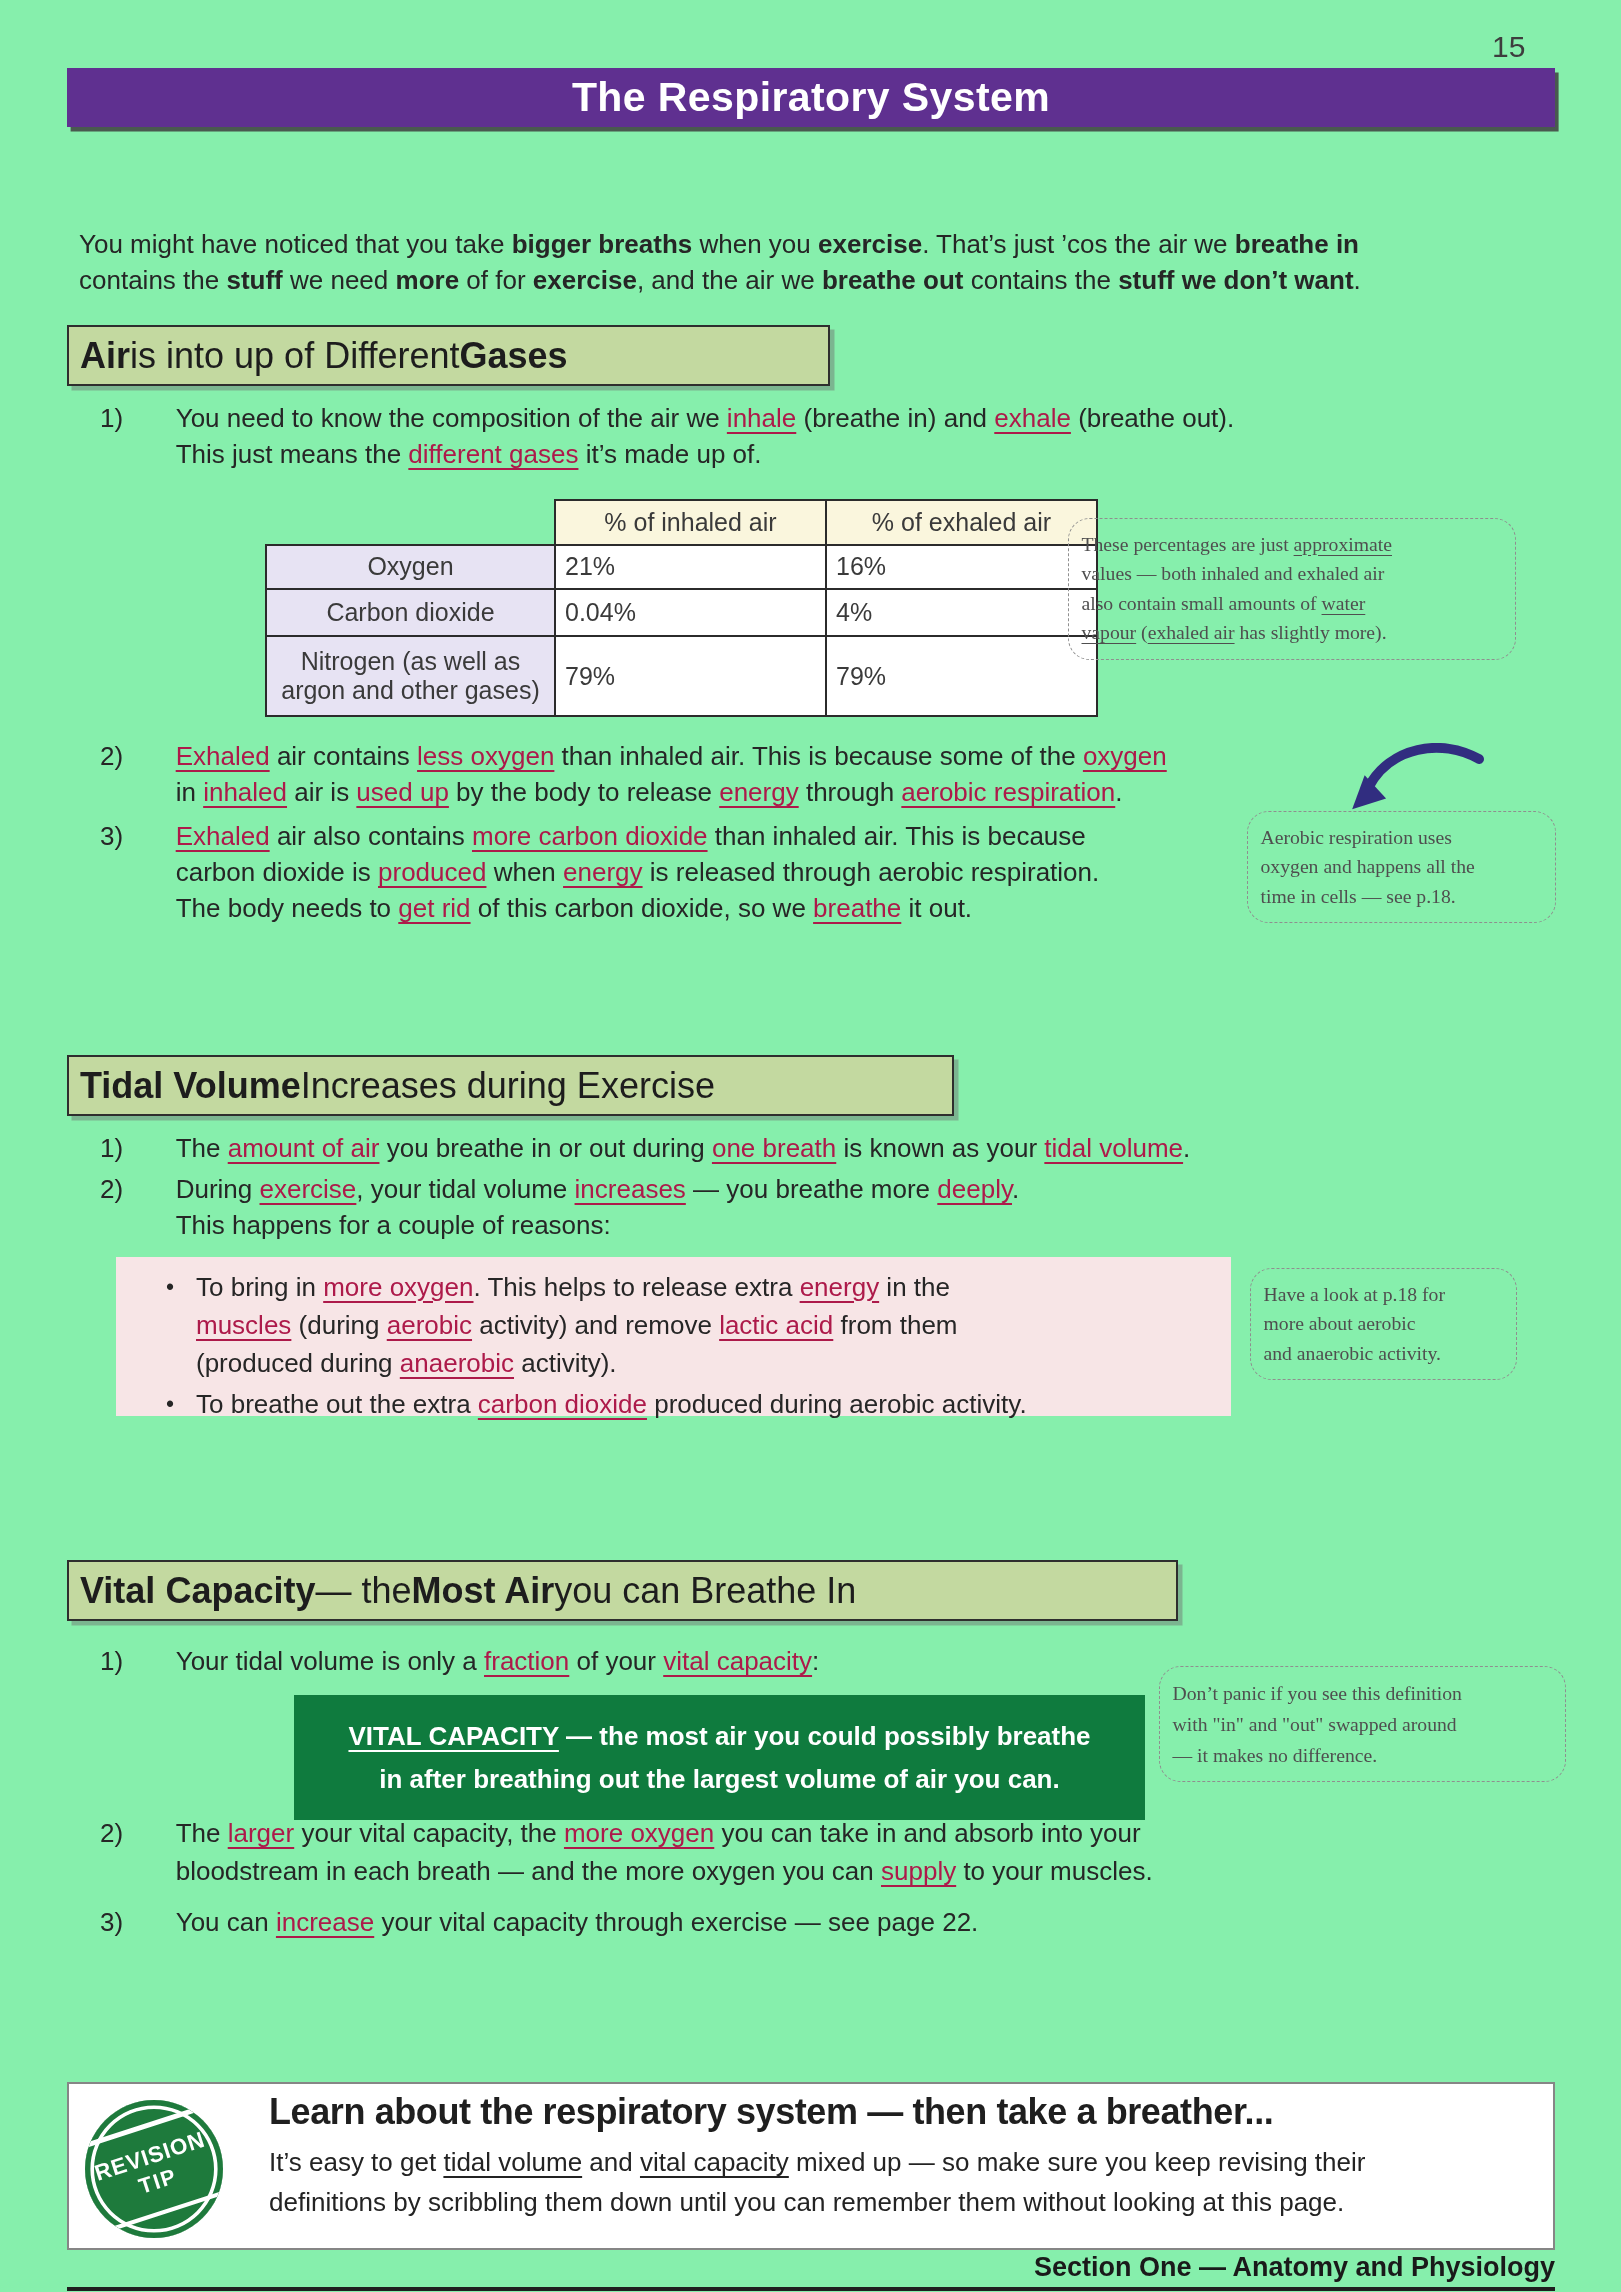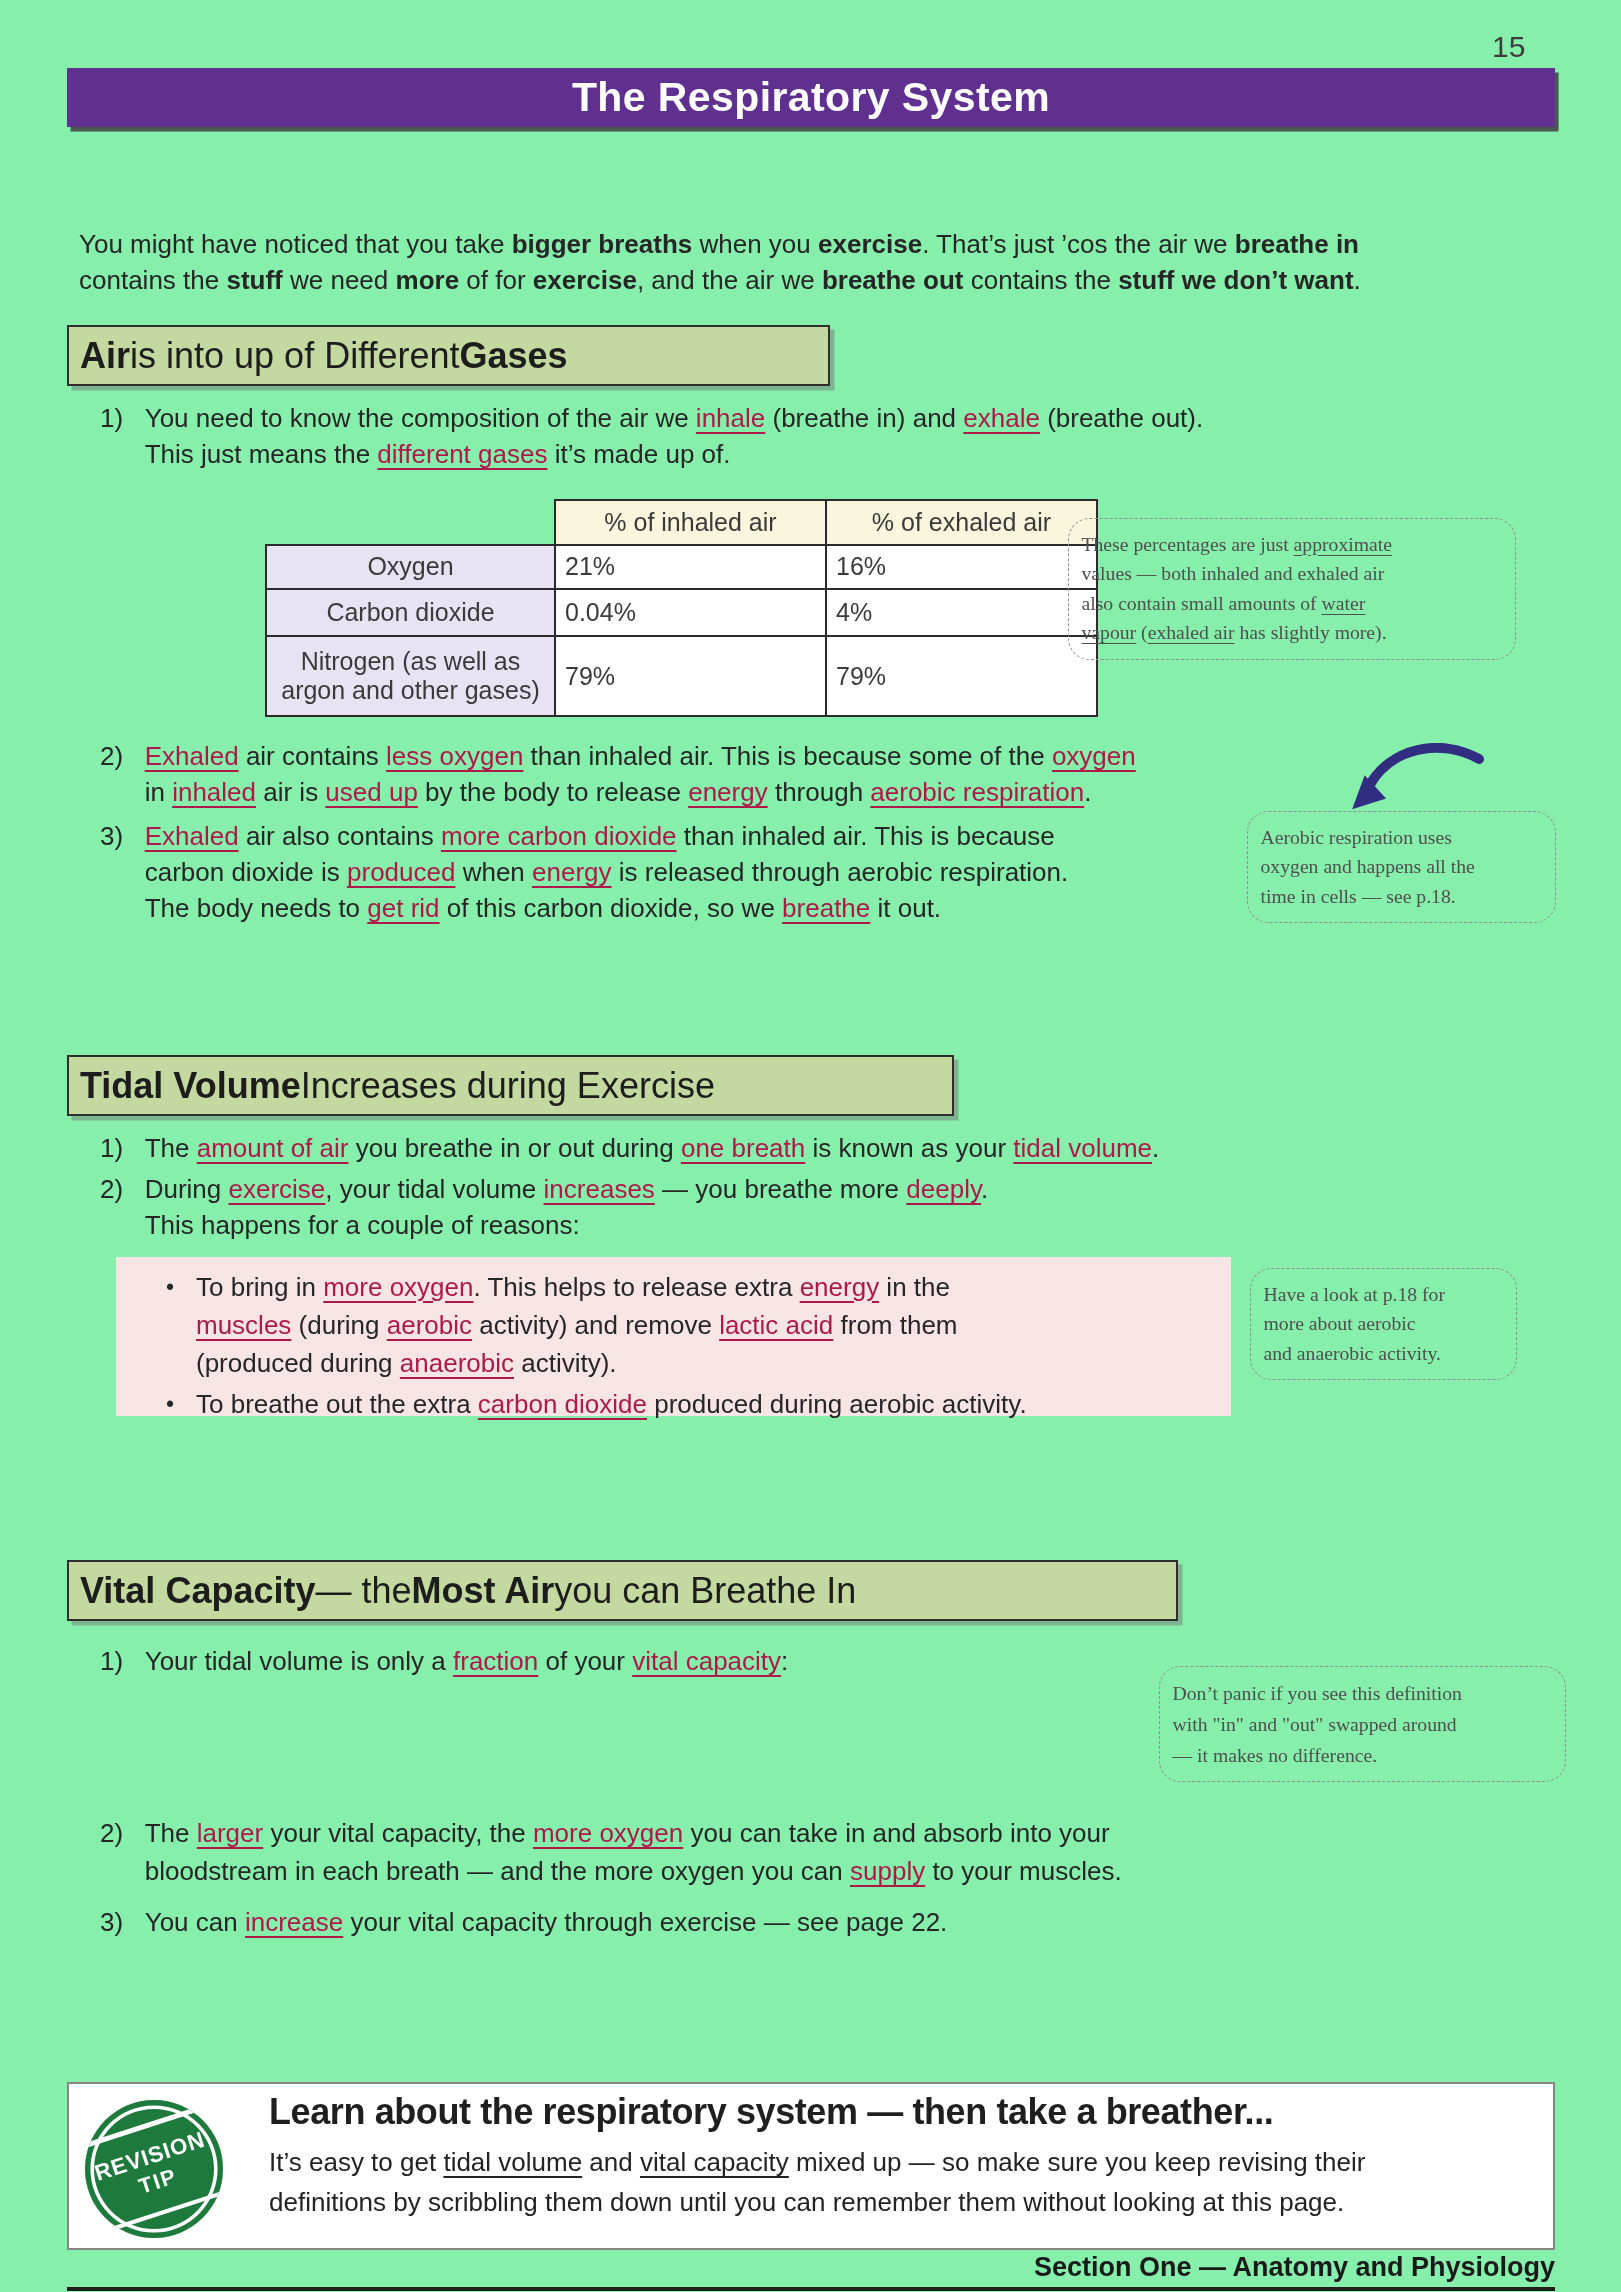--- a/index.html
+++ b/index.html
@@ -30,21 +30,21 @@
   .ghead{
     background:#c3d9a0; border:2.7px solid #2e2e2e;
     box-shadow:4.5px 4.5px 0 rgba(110,110,110,0.45);
     display:flex; align-items:center; padding-left:11px; box-sizing:border-box;
     font-size:36px; color:#1d1d1d; height:61px;
   }
 
   
   .point{display:flex; font-size:26px; line-height:36px; color:#262626;}
   .pnum{width:34px; flex:none; margin-right:10.7px;}
-  .ptext{flex:1;}
+  .ptext{flex:1;margin-left:31px;}
 
   
   .b{font-weight:bold;}
   .r{color:#ad1a4a; text-decoration:underline; text-decoration-thickness:1.8px; text-underline-offset:5.4px;}
   .u{text-decoration:underline; text-decoration-thickness:1.8px; text-underline-offset:4.5px;}
 
   
   .gas-table{border-collapse:collapse; font-size:25px; color:#3a3a3a;margin-left:47px;}
   .gas-table th,.gas-table td{border:2.7px solid #2b2b2b; font-weight:normal; padding:1.8px 9px;}
   .gas-table td.ghost{border:none; background:transparent;}
@@ -208,20 +208,23 @@
       <span> — the </span>
       <span class="b">Most Air</span>
       <span> you can Breathe In</span>
     </div>
 
   <div class="abs point" style="left:100px; top:1643px; width:1343px;">
     <span class="pnum">1)</span>
     <div class="ptext"><span>Your tidal volume is only a </span><span class="r">fraction</span><span> of your </span><span class="r">vital capacity</span><span>:</span></div>
   </div>
 
+  <div class="abs def-box" style="left:294px; top:1695px;">
+    <div><span class="u">VITAL CAPACITY</span><span> — the most air you could possibly breathe</span><br><span>in after breathing out the largest volume of air you can.</span></div>
+  </div>
 
   <div class="abs note" style="left:1159px; top:1666px; width:407px; line-height:31px;"><span>Don’t panic if you see this definition</span><br><span>with "in" and "out" swapped around</span><br><span>— it makes no difference.</span></div>
 
   <div class="abs point" style="left:100px; top:1814px; width:1343px; line-height:38px;">
     <span class="pnum">2)</span>
     <div class="ptext"><span>The </span><span class="r">larger</span><span> your vital capacity, the </span><span class="r">more oxygen</span><span> you can take in and absorb into your</span><br><span>bloodstream in each breath — and the more oxygen you can </span><span class="r">supply</span><span> to your muscles.</span></div>
   </div>
 
   <div class="abs point" style="left:100px; top:1904px; width:1343px;">
     <span class="pnum">3)</span>

